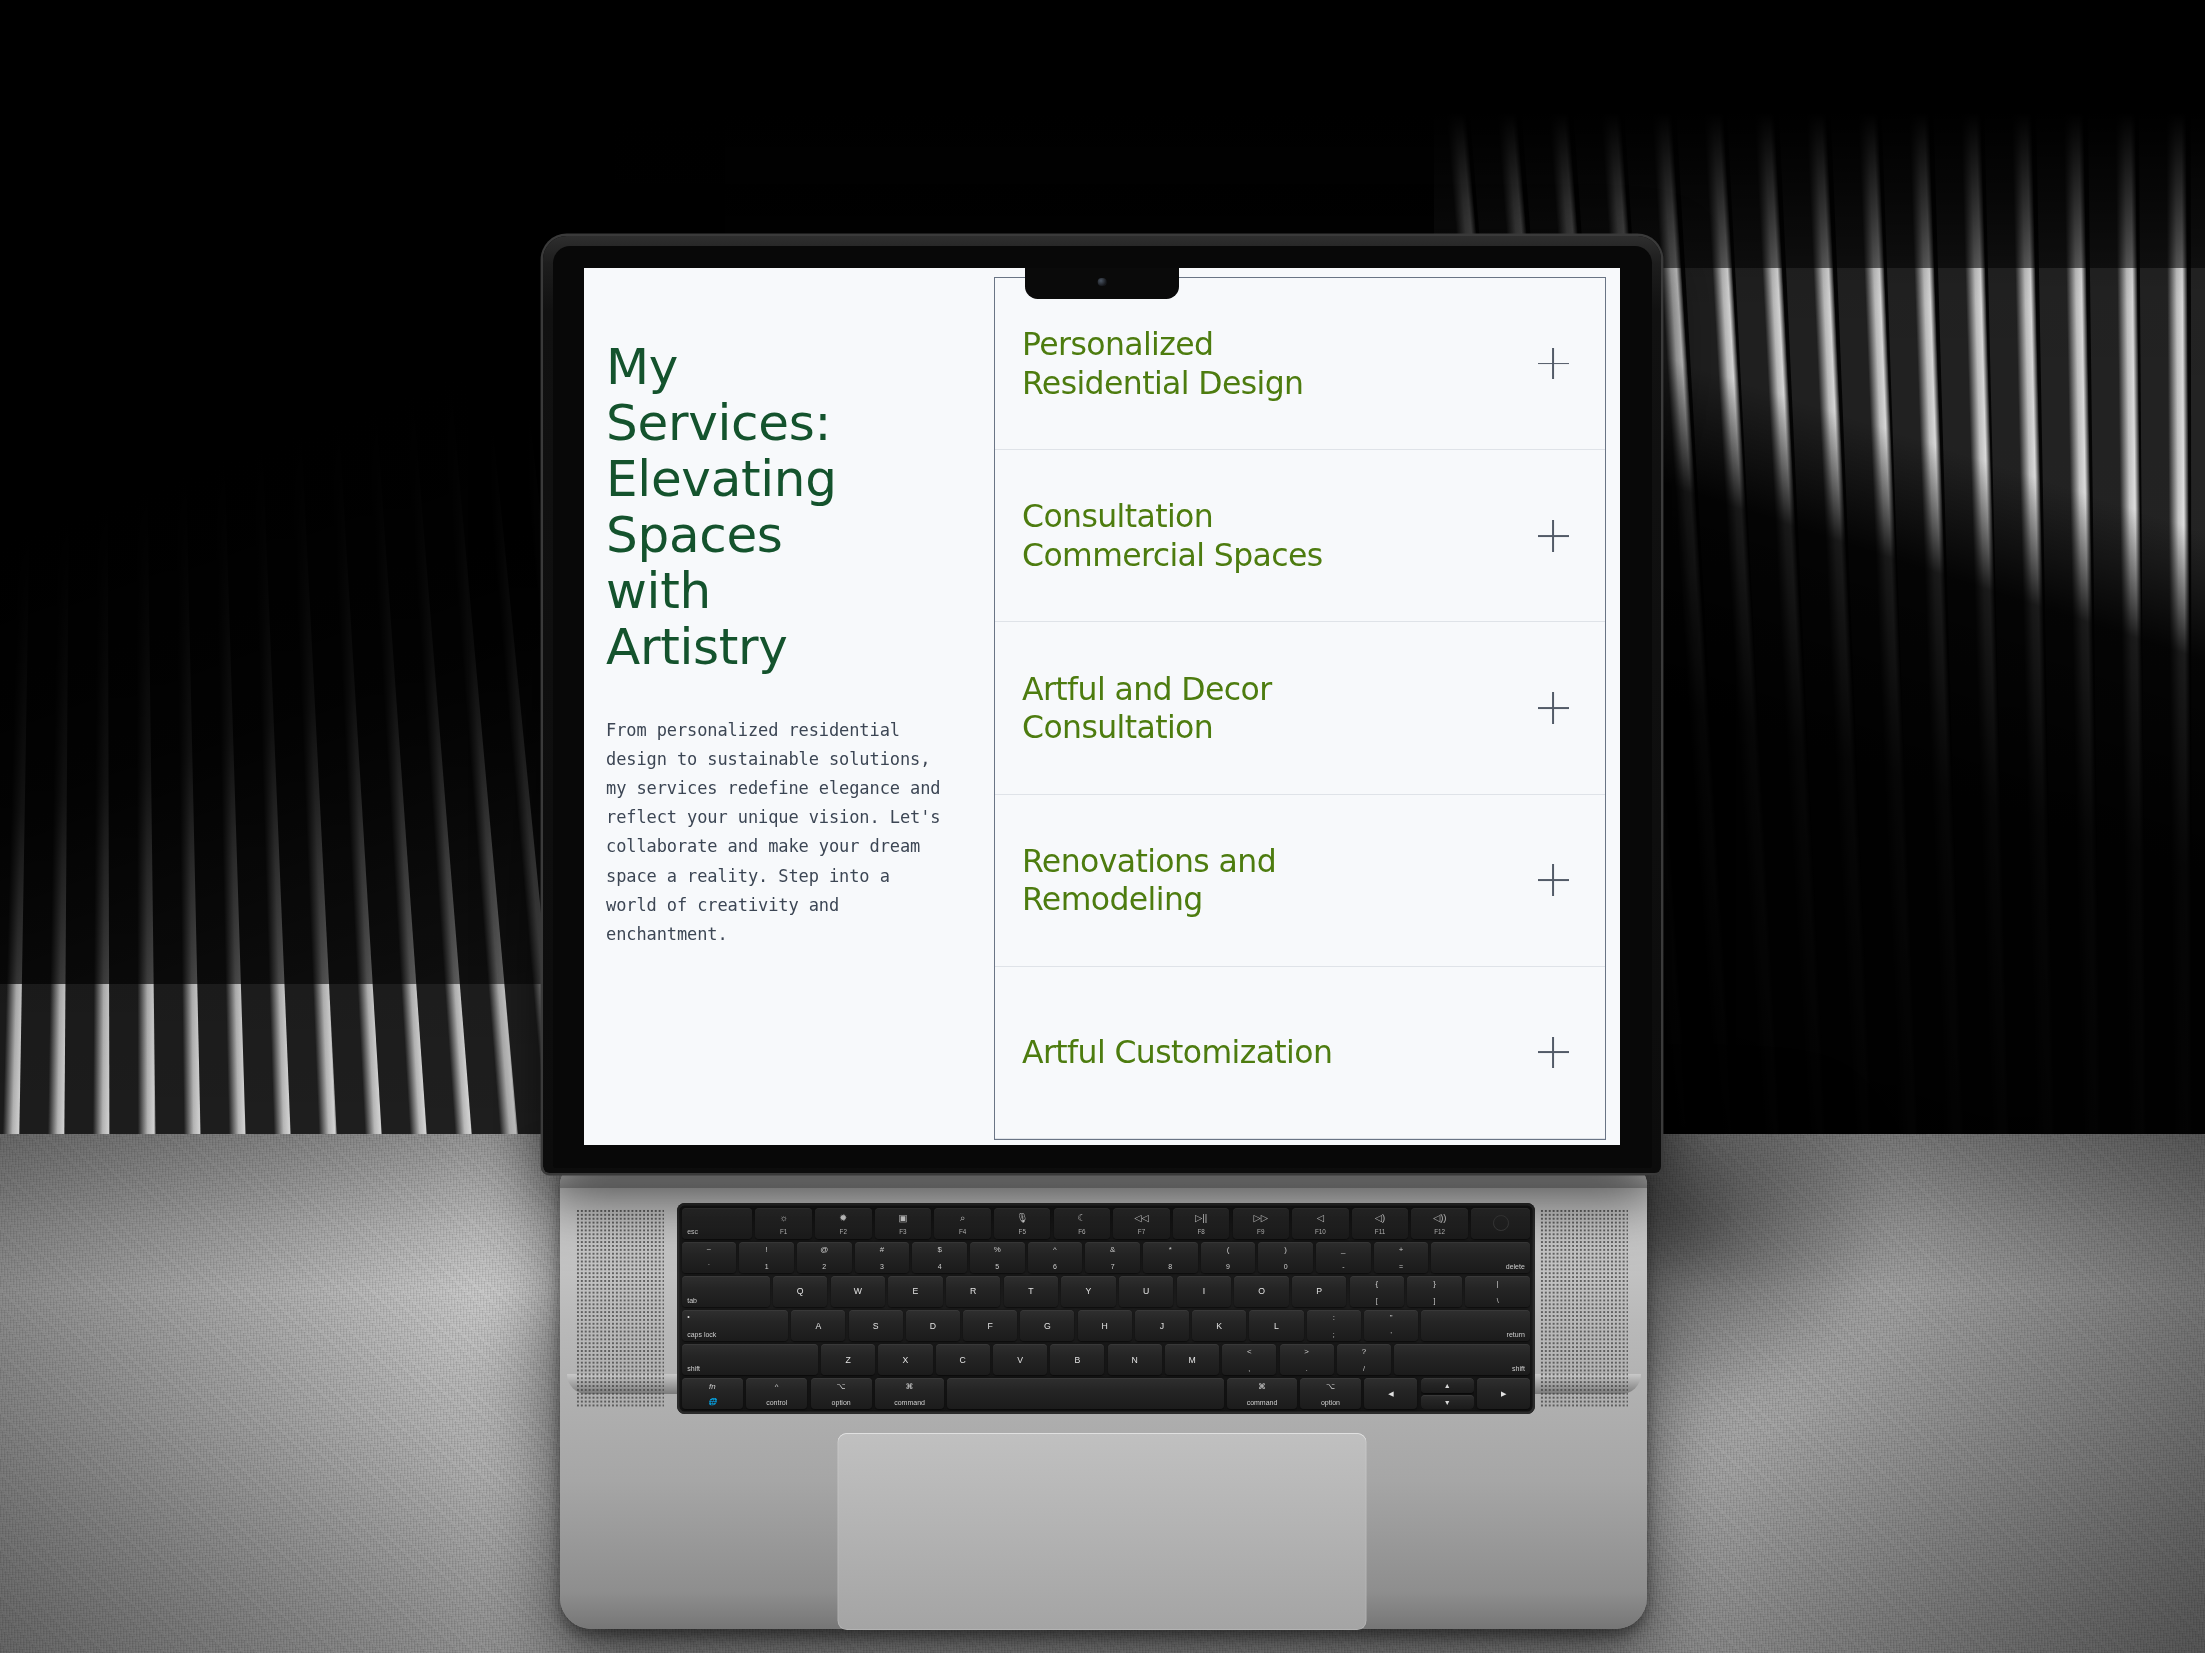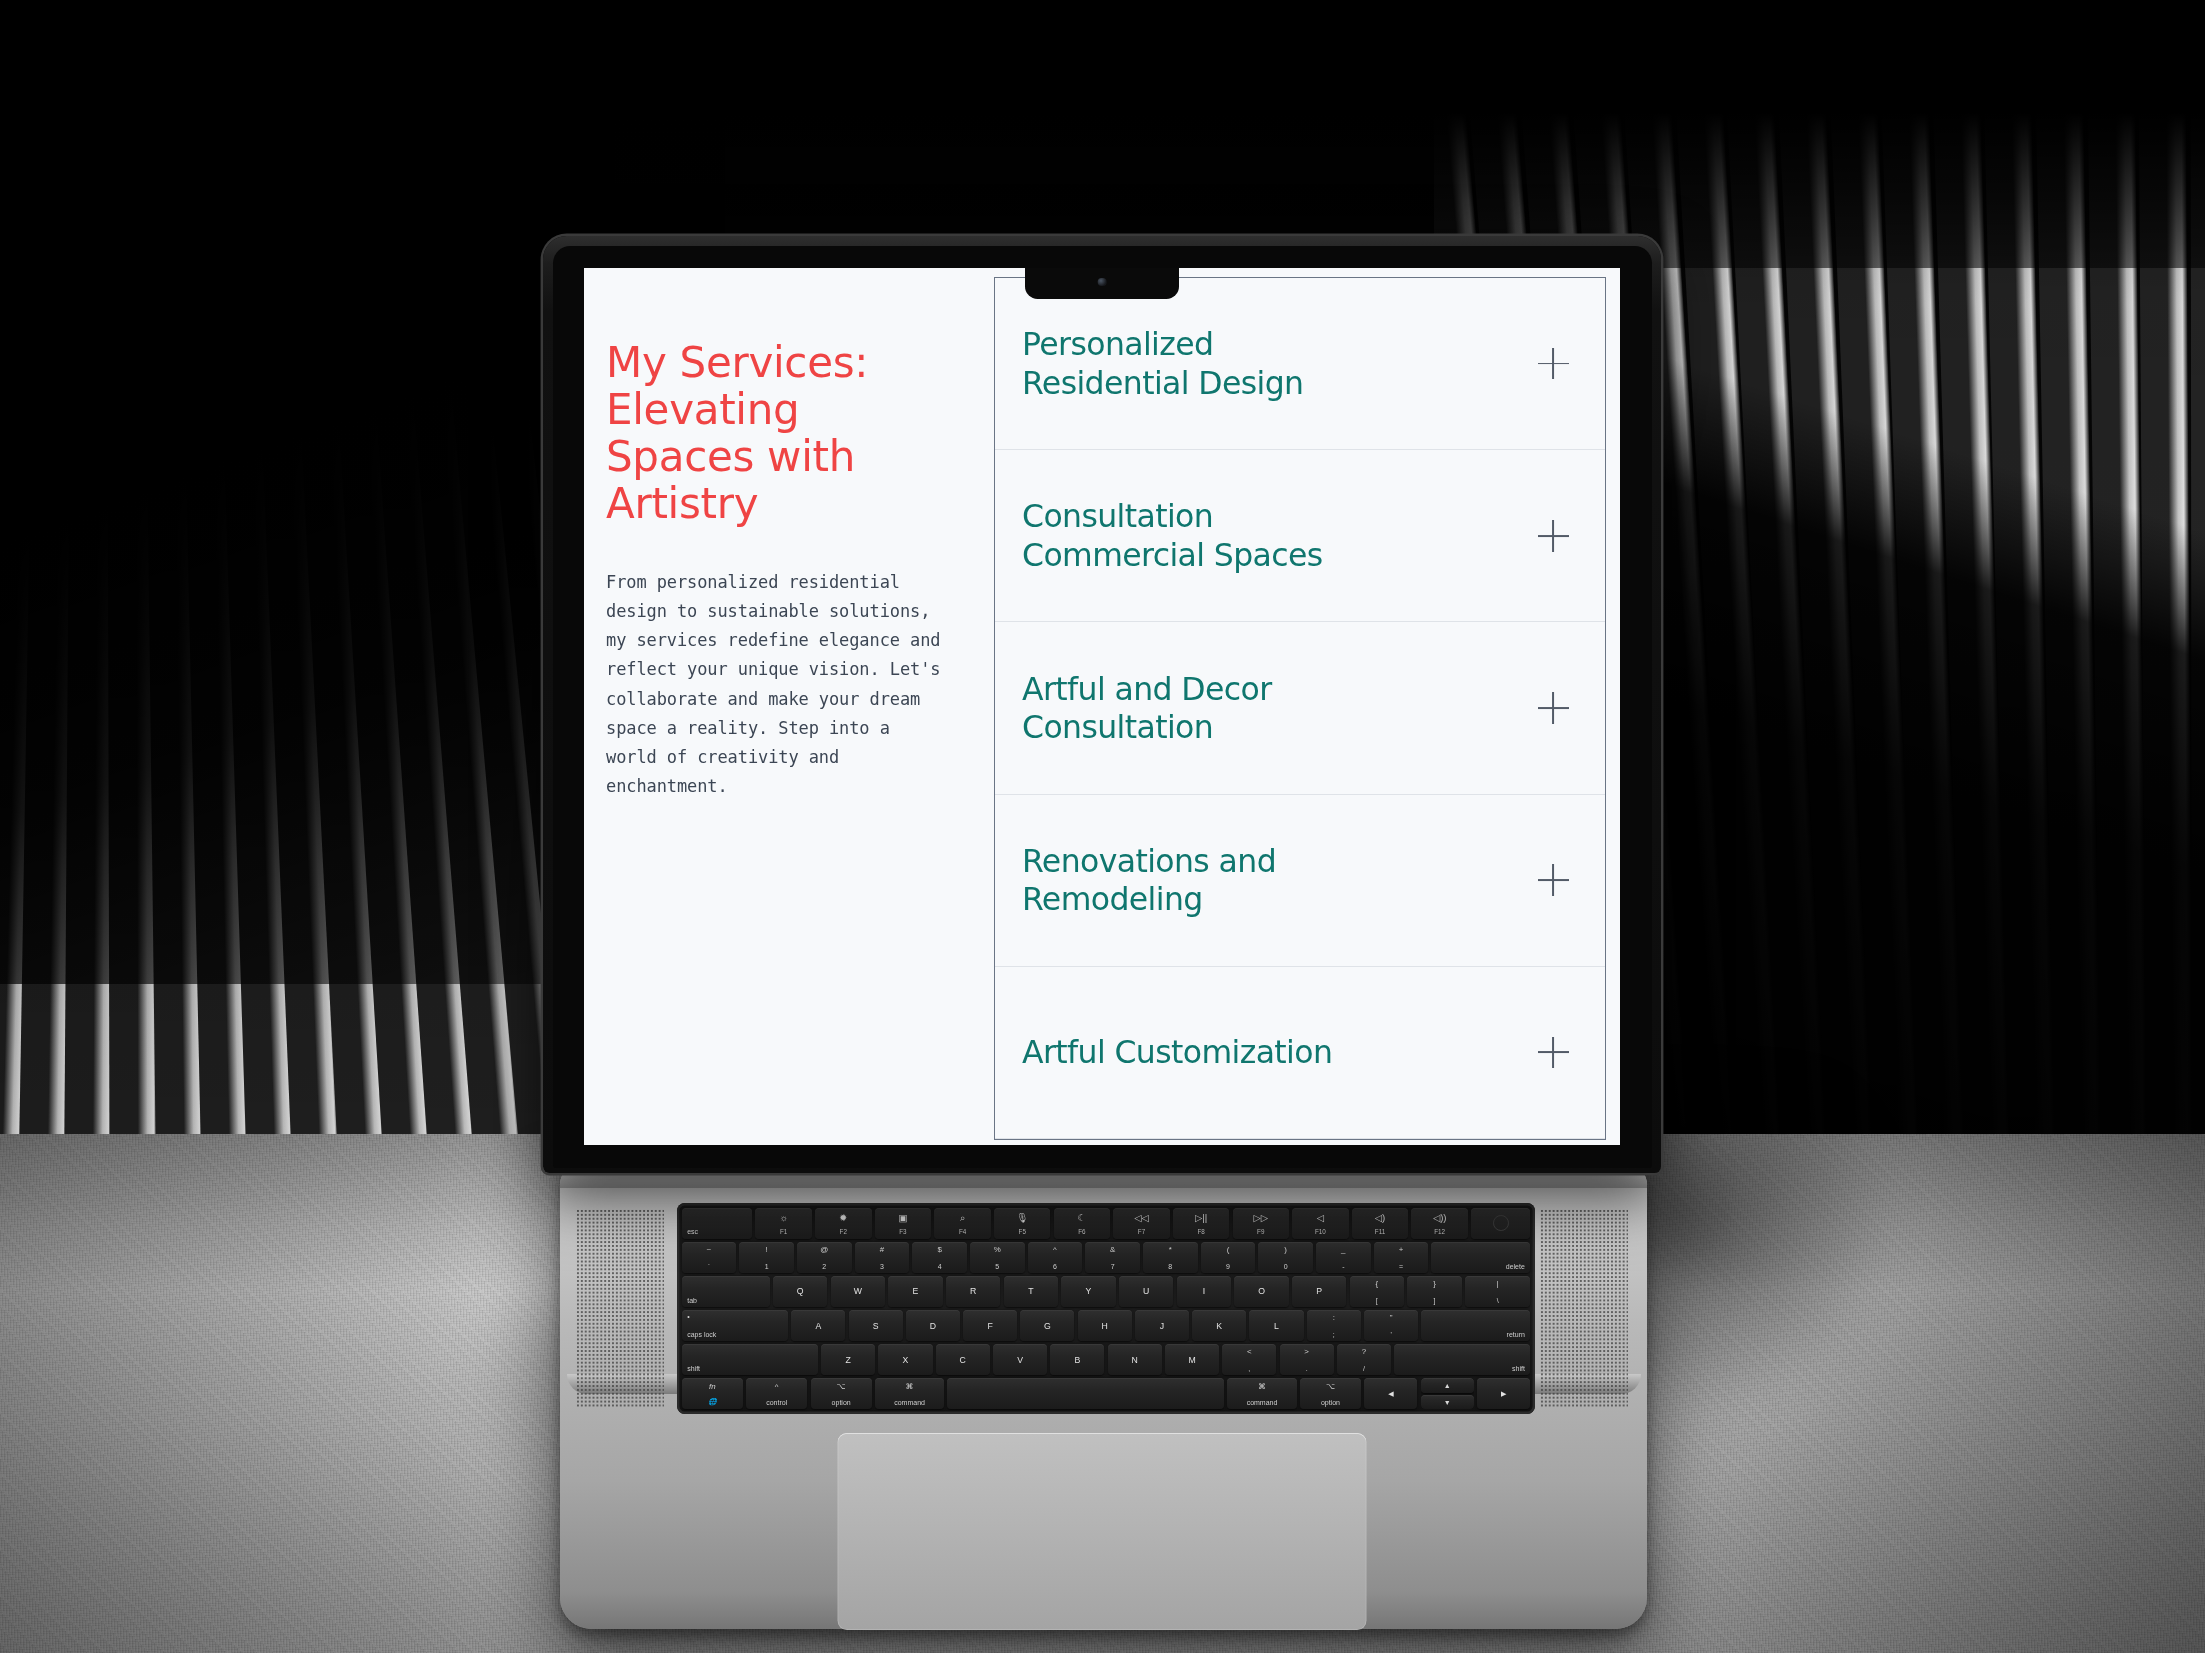--- a/index.html
+++ b/index.html
@@ -130,22 +130,22 @@
     position:absolute; left:50%; transform:translateX(-50%); top:10.2px;
     width:8.7px; height:8.7px; border-radius:50%;
     background:radial-gradient(circle at 36% 34%, #4b5563, #16181c 68%);
   }
 
   
   .left-col {
     width:410px; flex:none; padding:71px 0 0 22px;
   }
   .page-title {
-    font-size:42px; line-height:1.12; letter-spacing:-0.3px;
-    color:#ef4444; font-weight:400; max-width:284px;
+    font-size:50px; line-height:1.12; letter-spacing:-0.3px;
+    color:#14532d; font-weight:400; max-width:284px;
     font-family:"DejaVu Sans", sans-serif;
   }
   .page-body {
     margin-top:41px; max-width:339px;
     font-family:"DejaVu Sans Mono", monospace;
     font-size:17px; line-height:1.72; color:#3c4654; letter-spacing:-0.1px;
   }
 
   .accordion {
     flex:1; margin:9.5px 14px 4.7px 0;
@@ -155,21 +155,21 @@
   .acc-row {
     display:flex; align-items:center; justify-content:space-between;
     padding:23.6px 36px 23.6px 27px;
     border-bottom:1.2px solid #dfe3e8;
     flex:1;
   }
   .acc-row:last-child { border-bottom:1.2px solid #dfe3e8; }
   .acc-label {
     font-family:"DejaVu Sans", sans-serif;
     font-size:31.5px; line-height:1.22; letter-spacing:-0.6px;
-    color:#0f766e; font-weight:400; max-width:339px;
+    color:#4d7c0f; font-weight:400; max-width:339px;
   }
   .plus {
     width:31.5px; height:31.5px; position:relative; flex:none; opacity:.95;
   }
   .plus:before, .plus:after {
     content:""; position:absolute; background:#4a5360;
   }
   .plus:before { left:0; right:0; top:50%; height:1.9px; transform:translateY(-50%); }
   .plus:after  { top:0; bottom:0; left:50%; width:1.9px; transform:translateX(-50%); }
 

